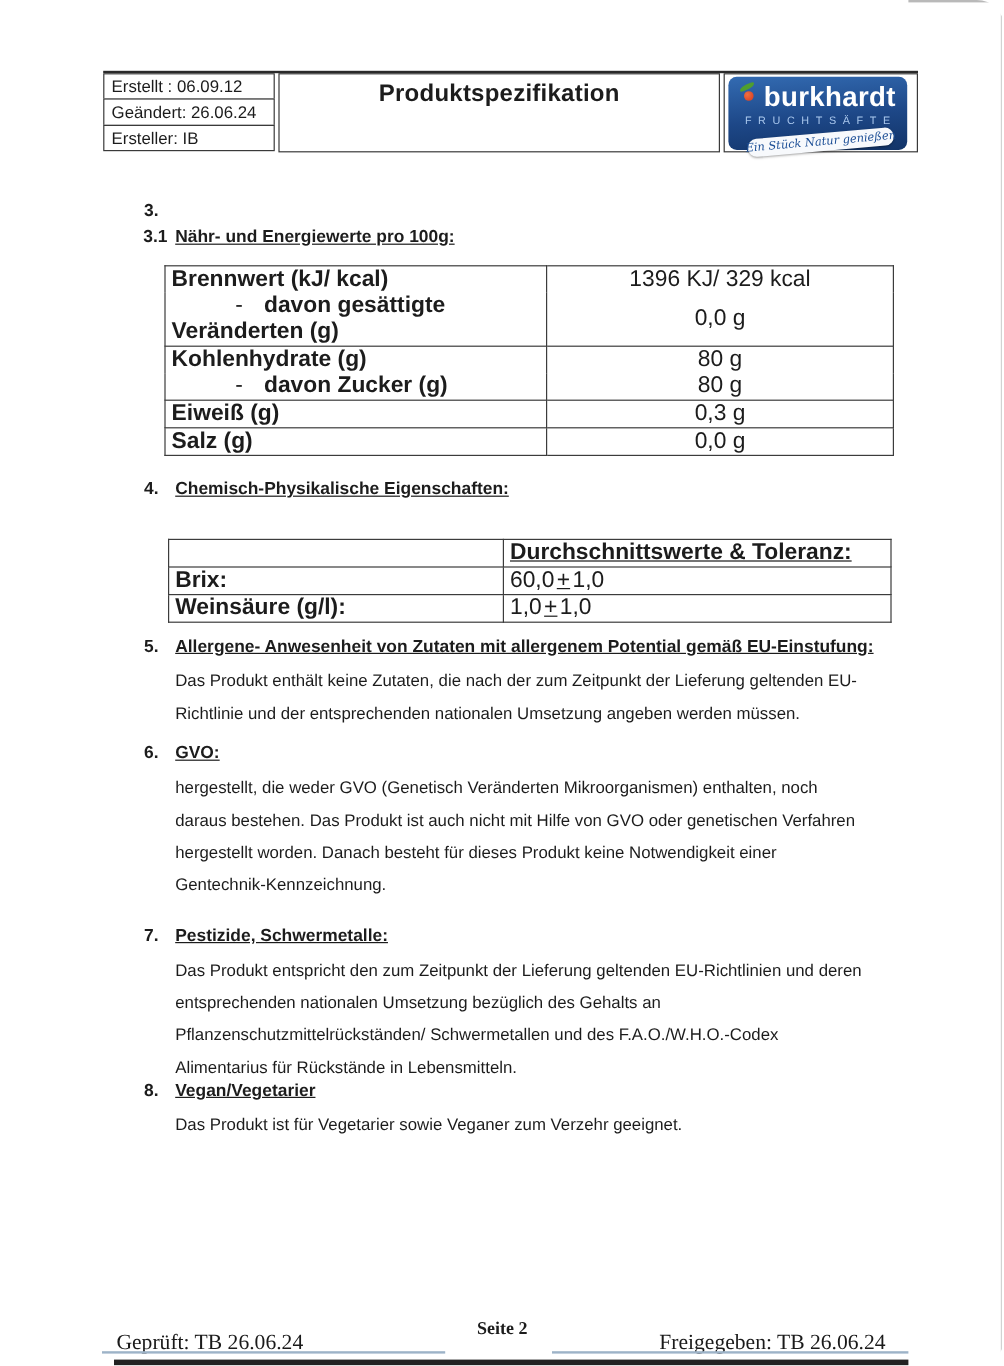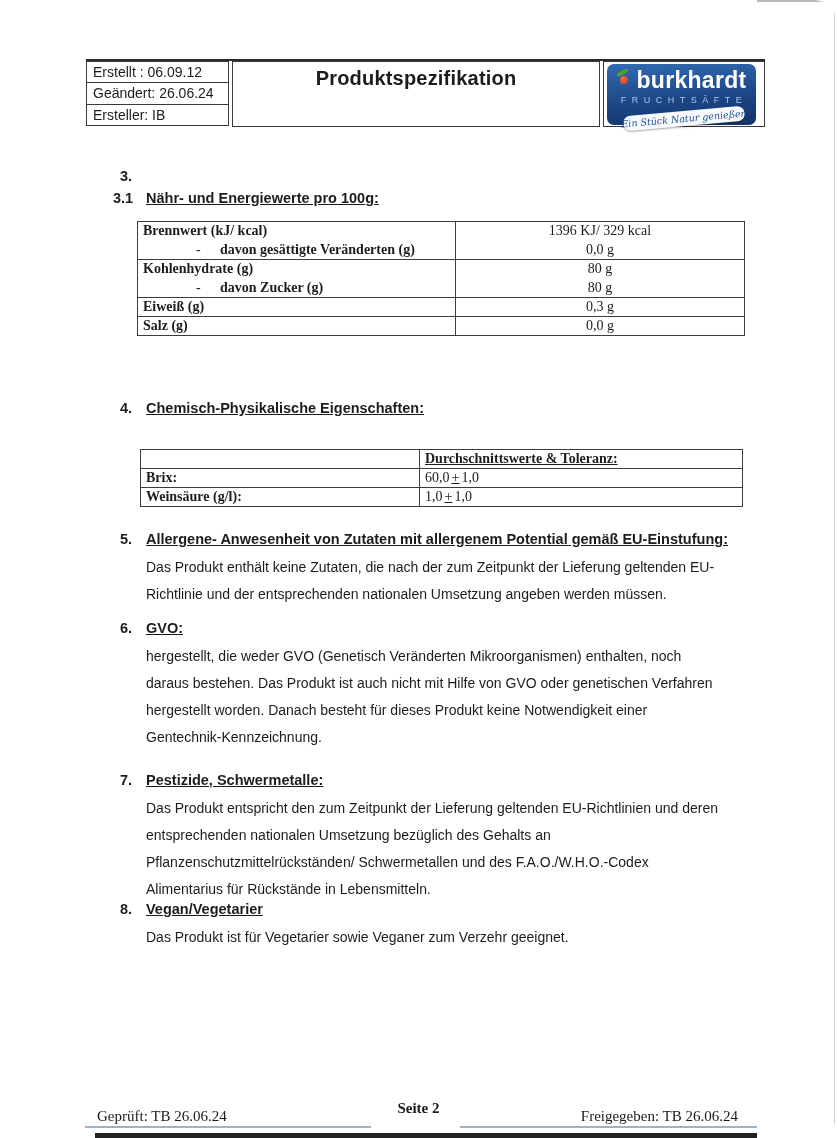--- a/index.html
+++ b/index.html
@@ -33,43 +33,43 @@
   .logo-ribbon { position:absolute; bottom:-1px; left:16px; width:122px; height:15px; background:#f7f9fc;
     border-radius:8px; transform:rotate(-5deg); display:flex; align-items:center; justify-content:center;
     color:#1d4f96; font-family:"DejaVu Serif", serif; font-style:italic; font-size:9.5px; white-space:nowrap;
     box-shadow:0 1px 2px rgba(0,0,0,0.35); }
 
   
   .section { position:absolute; left:120px; width:640px; }
   .section.indent31 { left:113px; }
   .sec-head { display:flex; align-items:baseline; line-height:22px; font-size:14.5px; }
   .num { width:26px; font-weight:bold; flex:0 0 auto; }
-  .indent31 .num { width:33px; }
+  .indent31 .num { width:33px;text-align:center; }
   .sec-title { font-weight:bold; text-decoration:underline; }
   .sec-body { margin-left:26px; line-height:27px; font-size:14px; margin-top:4px; width:600px; }
 
   
   table { border-collapse:collapse; }
   .tbl { position:absolute; background:#fff; }
-  .tbl td { border:1px solid #3c3c3c; font-size:14px; height:19px; padding:0 5px; vertical-align:middle;font-family:Liberation Serif, serif; }
+  .tbl td { border:1px solid #3c3c3c; font-size:19px; height:19px; padding:0 5px; vertical-align:middle; }
   .nutab { top:221px; left:137px; }
   .nutab td.lab { width:318px; font-weight:bold; }
   .nutab td.val { width:289px; text-align:center; font-weight:normal; }
   .nutab tr.nb td { border-bottom:none; }
   .nutab tr.nt td { border-top:none; }
   .sub-lab { font-weight:normal; }
   .sub-lab .dash { display:inline-block; margin-left:53px; width:24px; font-weight:normal; }
   .chemtab { top:431px; left:140px;margin-top:18px; }
   .chemtab td.lab { width:279px; font-weight:bold; }
   .chemtab td.val { width:323px; text-align:left; }
   .chemtab td.hdr { font-weight:bold; text-decoration:underline; }
   .pm { text-decoration:underline; margin:0 2px; }
 
   
-  .footer-text { position:absolute; font-family:"Liberation Serif", serif; font-size:15px; color:#1a1a1a; top:1108px; white-space:nowrap; }
+  .footer-text { position:absolute; font-family:"Liberation Serif", serif; font-size:18px; color:#1a1a1a; top:1108px; white-space:nowrap; }
   .f-left { left:97px; }
   .f-right { right:99px; }
   .f-center { position:absolute; top:1055px; left:0; width:837px; text-align:center;
     font-family:"Liberation Serif", serif; font-weight:bold; font-size:15px;margin-top:45px; }
   .f-line { position:absolute; top:1126px; height:2px; background:#9db3c8; }
   .f-line.seg1 { left:85px; width:286px; }
   .f-line.seg2 { left:460px; width:297px; }
   .f-bottombar { position:absolute; top:1133px; left:95px; width:662px; height:5px; background:#222; }
 </style>
 </head>

